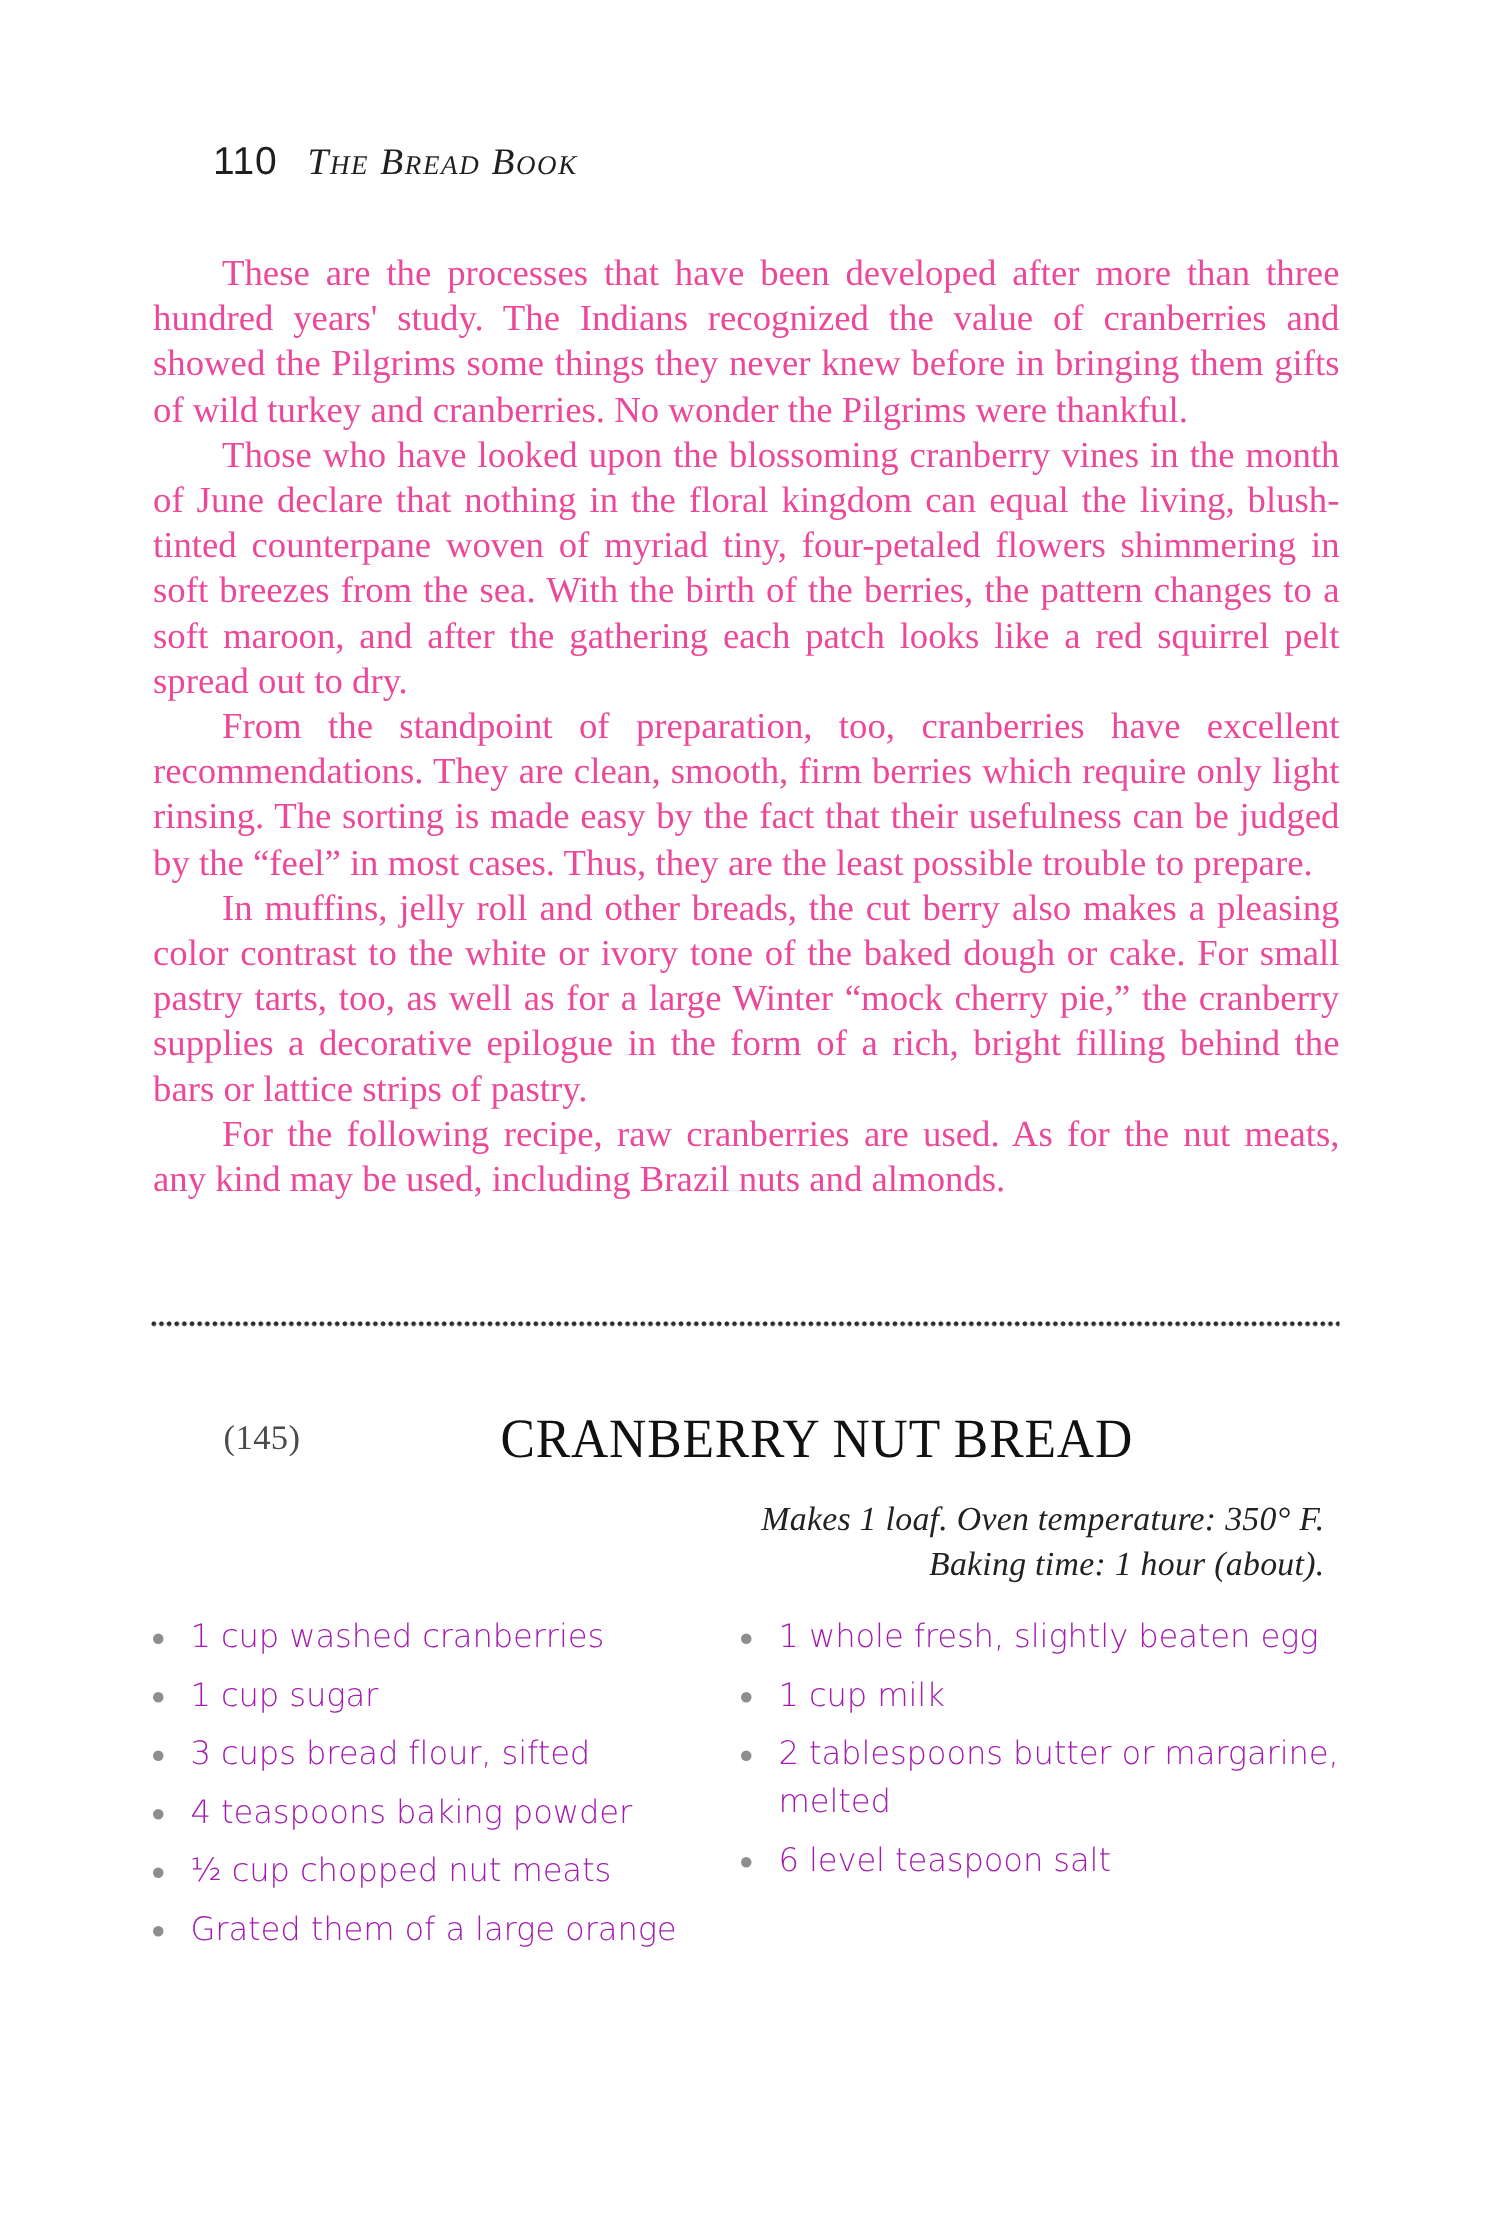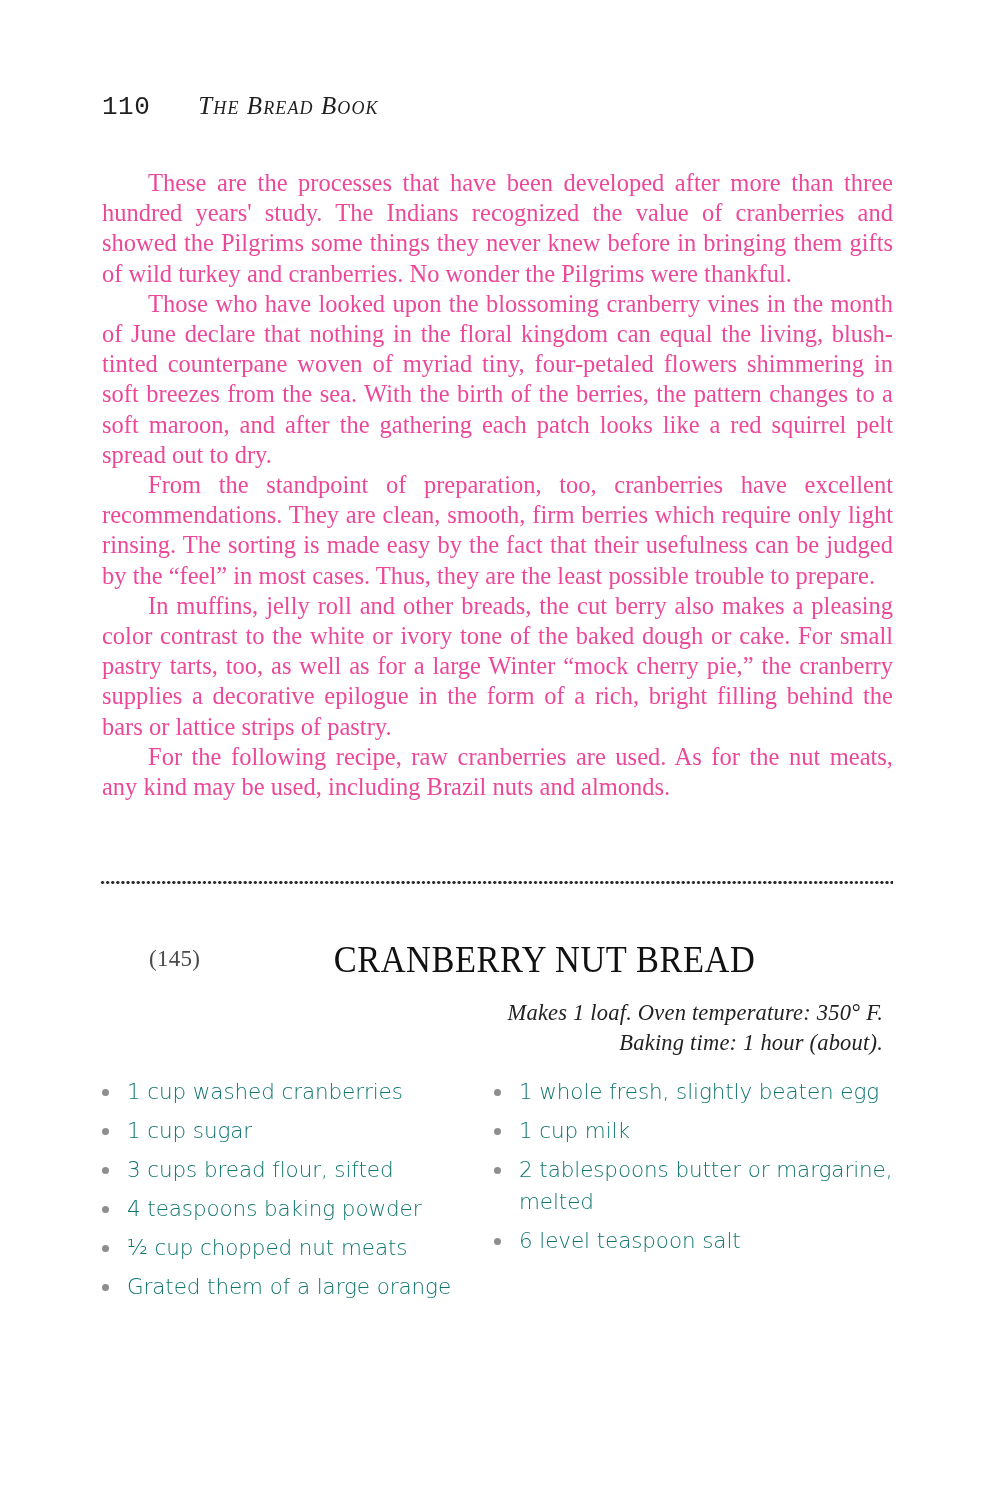--- a/index.html
+++ b/index.html
@@ -28,27 +28,28 @@
   .running-head {
     position: absolute;
     left: 102px;
     top: 92px;
     width: 791px;
     height: 34px;
     display: flex;
     align-items: baseline;
   }
   .folio {
-    font-family: Liberation Mono, monospace;
+    font-family: Liberation Sans, sans-serif;
     font-size: 26px;
     letter-spacing: 0.5px;
     color: #1f1f1f;
+    margin-left: 40px;
   }
   .head-title {
-    margin-left: 48px;
+    margin-left: 20px;
     font-family: "Liberation Serif", serif;
     font-style: italic;
     font-variant: small-caps;
     font-size: 25px;
     letter-spacing: 1.1px;
     color: #1f1f1f;
   }
 
   
   .body-copy {
@@ -154,21 +155,21 @@
     padding: 0;
     list-style: none;
   }
   .ing-col li {
     position: relative;
     padding-left: 27px;
     margin-bottom: 7px;
     font-family: "DejaVu Sans", sans-serif;
     font-size: 21.5px;
     line-height: 32px;
-    color: #0f766e;
+    color: #a21caf;
     font-weight: 300;
     letter-spacing: -0.1px;
   }
   .ing-col li .dot {
     position: absolute;
     left: 2px;
     top: 13px;
     width: 7px;
     height: 7px;
     border-radius: 50%;

